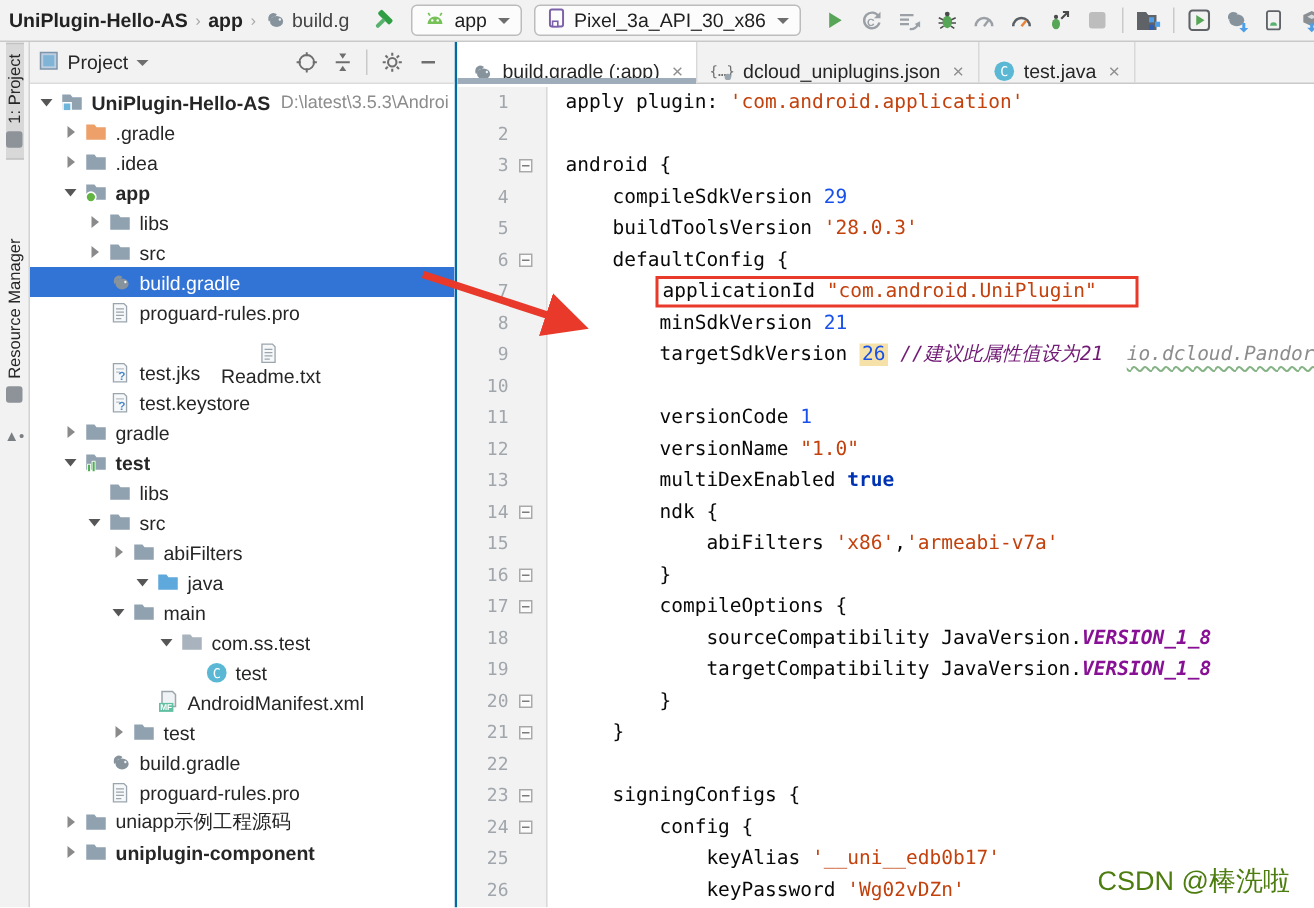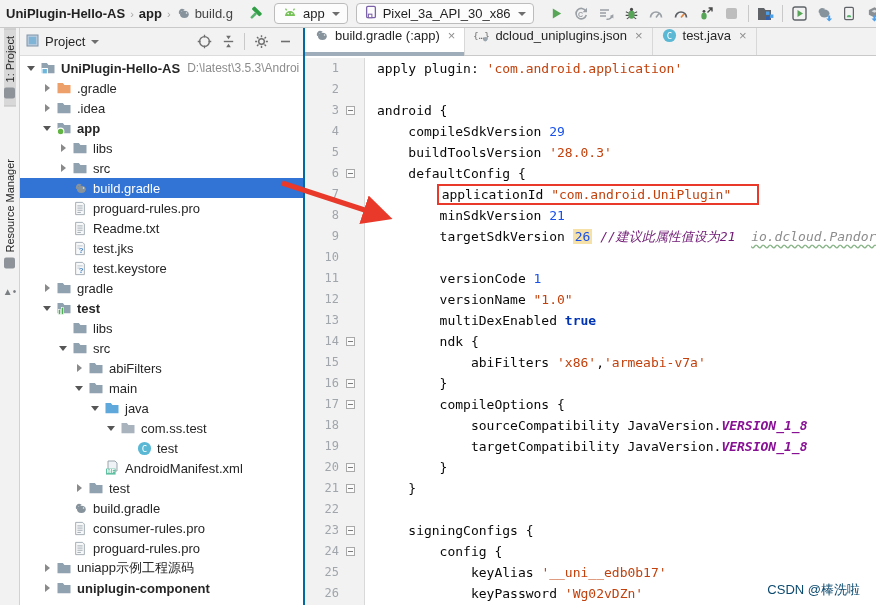--- a/index.html
+++ b/index.html
@@ -44,21 +44,21 @@
   .trow .b{font-weight:bold}
   .ar{width:10px;height:10px;margin-right:3px;flex-shrink:0;position:relative}
   .ar.v::after{content:"";position:absolute;left:1px;top:3px;border-left:4px solid transparent;border-right:4px solid transparent;border-top:5px solid #565656}
   .ar.r::after{content:"";position:absolute;left:3px;top:1px;border-top:4px solid transparent;border-bottom:4px solid transparent;border-left:5px solid #8a8a8a}
   .ticon{display:inline-flex;width:18px;justify-content:center;margin-right:4px;flex-shrink:0}
   .suffix{color:#8c8c8c;margin-left:7px;font-size:12px}
 
   
   .editor{flex:1;display:flex;flex-direction:column;background:#fff;min-width:0}
   .tabs{height:28px;background:#f2f2f2;display:flex;border-bottom:1px solid #c9c9c9;align-items:stretch}
-  .tab{display:flex;align-items:flex-start;gap:6px;padding:0 9px;border-right:1px solid #d8d8d8;position:relative;color:#262626}
+  .tab{display:flex;align-items:flex-end;gap:6px;padding:0 9px;border-right:1px solid #d8d8d8;position:relative;color:#262626}
   .tab.active{background:#fff}
   .tab.active::after{content:"";position:absolute;left:0;right:0;bottom:-1px;height:4px;background:#9fadba}
   .tab .x{color:#8f8f8f;font-size:13px;margin-left:2px}
   .tab .tlabel{white-space:nowrap}
 
   .code{flex:1;display:flex;font-family:"DejaVu Sans Mono",monospace;font-size:13px;line-height:21px;position:relative;overflow:hidden;padding-top:2px;background:#fff}
   .gutter{width:60px;background:#f2f2f2;border-right:1px solid #d9d9d9;color:#a0a6ac;flex-shrink:0}
   .gl{height:21px;display:flex;align-items:center}
   .lnum{width:34px;text-align:right;font-size:12px}
   .fold{width:22px;display:flex;justify-content:center;align-items:center}
@@ -68,21 +68,21 @@
   .cl{height:21px}
   .s{color:#c2410c}
   .n{color:#1750eb}
   .k{color:#0033b3;font-weight:bold}
   .c{color:#701a75;font-style:italic}
   .f{color:#871094;font-style:italic;font-weight:bold}
   .hl{color:#1750eb;background:#f6e2a9;padding:0 2px}
   .cw{color:#8c8c8c;font-style:italic;text-decoration:underline;text-decoration-style:wavy;text-decoration-color:#86b386;text-underline-offset:3px}
   .box7{border:2px solid #e8392a;padding:1px 26px 1px 3px;margin-left:-3px}
 
-  .watermark{position:absolute;right:16px;bottom:6px;color:#0c4a6e;font-size:13px;font-family:"Liberation Sans",sans-serif;z-index:6}
+  .watermark{position:absolute;right:16px;bottom:6px;color:#4d7c0f;font-size:18px;font-family:"Liberation Sans",sans-serif;z-index:6}
   .arrow-overlay{position:absolute;left:268px;top:170px;width:150px;height:72px;z-index:7;pointer-events:none}
 </style>
 </head>
 <body>
 
 <div class="toolbar">
   <div class="crumbs" id="breadcrumbs">
       <span class="crumb"><span>UniPlugin-Hello-AS</span></span>
       <span class="crumb-sep">›</span>
       <span class="crumb"><span>app</span></span>
@@ -334,21 +334,21 @@
         <div class="trow" style="padding-left: 38px;">
           <span class="ar none"></span>
           <span class="ticon">
             <svg width="14" height="15" viewBox="0 0 16 16">
               <path d="M3 1h8l2 2v12H3z" fill="#f6f8f9" stroke="#9aa5ad"></path>
               <path d="M5 5h6M5 7.5h6M5 10h6M5 12.5h4" stroke="#9aa5ad"></path>
             </svg>
           </span>
           <span>proguard-rules.pro</span>
         </div>
-        <div class="trow" style="padding-left: 38px;">
+        <div class="trow" style="padding-left: 38px; flex-direction: column;">
           <span class="ar none"></span>
           <span class="ticon">
             <svg width="14" height="15" viewBox="0 0 16 16">
               <path d="M3 1h8l2 2v12H3z" fill="#f6f8f9" stroke="#9aa5ad"></path>
               <path d="M5 5h6M5 7.5h6M5 10h6M5 12.5h4" stroke="#9aa5ad"></path>
             </svg>
           </span>
           <span>Readme.txt</span>
         </div>
         <div class="trow" style="padding-left: 38px;">
@@ -413,37 +413,37 @@
         </div>
         <div class="trow" style="padding-left: 54px;">
           <span class="ar r"></span>
           <span class="ticon">
             <svg width="16" height="16" viewBox="0 0 16 16">
               <path d="M1.5 3h5.4l1.5 1.9h6.1V13.2h-13z" fill="#90a1b0"></path>
             </svg>
           </span>
           <span>abiFilters</span>
         </div>
+        <div class="trow" style="padding-left: 70px;">
+          <span class="ar v"></span>
+          <span class="ticon">
+            <svg width="16" height="16" viewBox="0 0 16 16">
+              <path d="M1.5 3h5.4l1.5 1.9h6.1V13.2h-13z" fill="#5fa8dc"></path>
+            </svg>
+          </span>
+          <span>java</span>
+        </div>
         <div class="trow" style="padding-left: 54px;">
           <span class="ar v"></span>
           <span class="ticon">
             <svg width="16" height="16" viewBox="0 0 16 16">
               <path d="M1.5 3h5.4l1.5 1.9h6.1V13.2h-13z" fill="#90a1b0"></path>
             </svg>
           </span>
           <span>main</span>
-        </div>
-        <div class="trow" style="padding-left: 70px;">
-          <span class="ar v"></span>
-          <span class="ticon">
-            <svg width="16" height="16" viewBox="0 0 16 16">
-              <path d="M1.5 3h5.4l1.5 1.9h6.1V13.2h-13z" fill="#5fa8dc"></path>
-            </svg>
-          </span>
-          <span>java</span>
         </div>
         <div class="trow" style="padding-left: 86px;">
           <span class="ar v"></span>
           <span class="ticon">
             <svg width="16" height="16" viewBox="0 0 16 16">
               <path d="M1.5 3h5.4l1.5 1.9h6.1V13.2h-13z" fill="#a8b3bd"></path>
             </svg>
           </span>
           <span>com.ss.test</span>
         </div>
@@ -480,30 +480,20 @@
         <div class="trow" style="padding-left: 38px;">
           <span class="ar none"></span>
           <span class="ticon">
             <svg width="15" height="14" viewBox="0 0 16 16">
               <ellipse cx="9" cy="9.5" rx="5" ry="4.2" fill="#87939c"></ellipse>
               <path d="M3.2 9.5C2 7 3 3.5 6.2 3c2 0 3.1 1.1 3.1 1.1L7.5 6C6.2 5.5 4.8 6.3 5.2 8z" fill="#87939c"></path>
               <circle cx="11.5" cy="8" r=".9" fill="#eef2f4"></circle>
             </svg>
           </span>
           <span>build.gradle</span>
-        </div>
-        <div class="trow" style="padding-left: 38px;">
-          <span class="ar none"></span>
-          <span class="ticon">
-            <svg width="14" height="15" viewBox="0 0 16 16">
-              <path d="M3 1h8l2 2v12H3z" fill="#f6f8f9" stroke="#9aa5ad"></path>
-              <path d="M5 5h6M5 7.5h6M5 10h6M5 12.5h4" stroke="#9aa5ad"></path>
-            </svg>
-          </span>
-          <span>consumer-rules.pro</span>
         </div>
         <div class="trow" style="padding-left: 38px;">
           <span class="ar none"></span>
           <span class="ticon">
             <svg width="14" height="15" viewBox="0 0 16 16">
               <path d="M3 1h8l2 2v12H3z" fill="#f6f8f9" stroke="#9aa5ad"></path>
               <path d="M5 5h6M5 7.5h6M5 10h6M5 12.5h4" stroke="#9aa5ad"></path>
             </svg>
           </span>
           <span>proguard-rules.pro</span>

